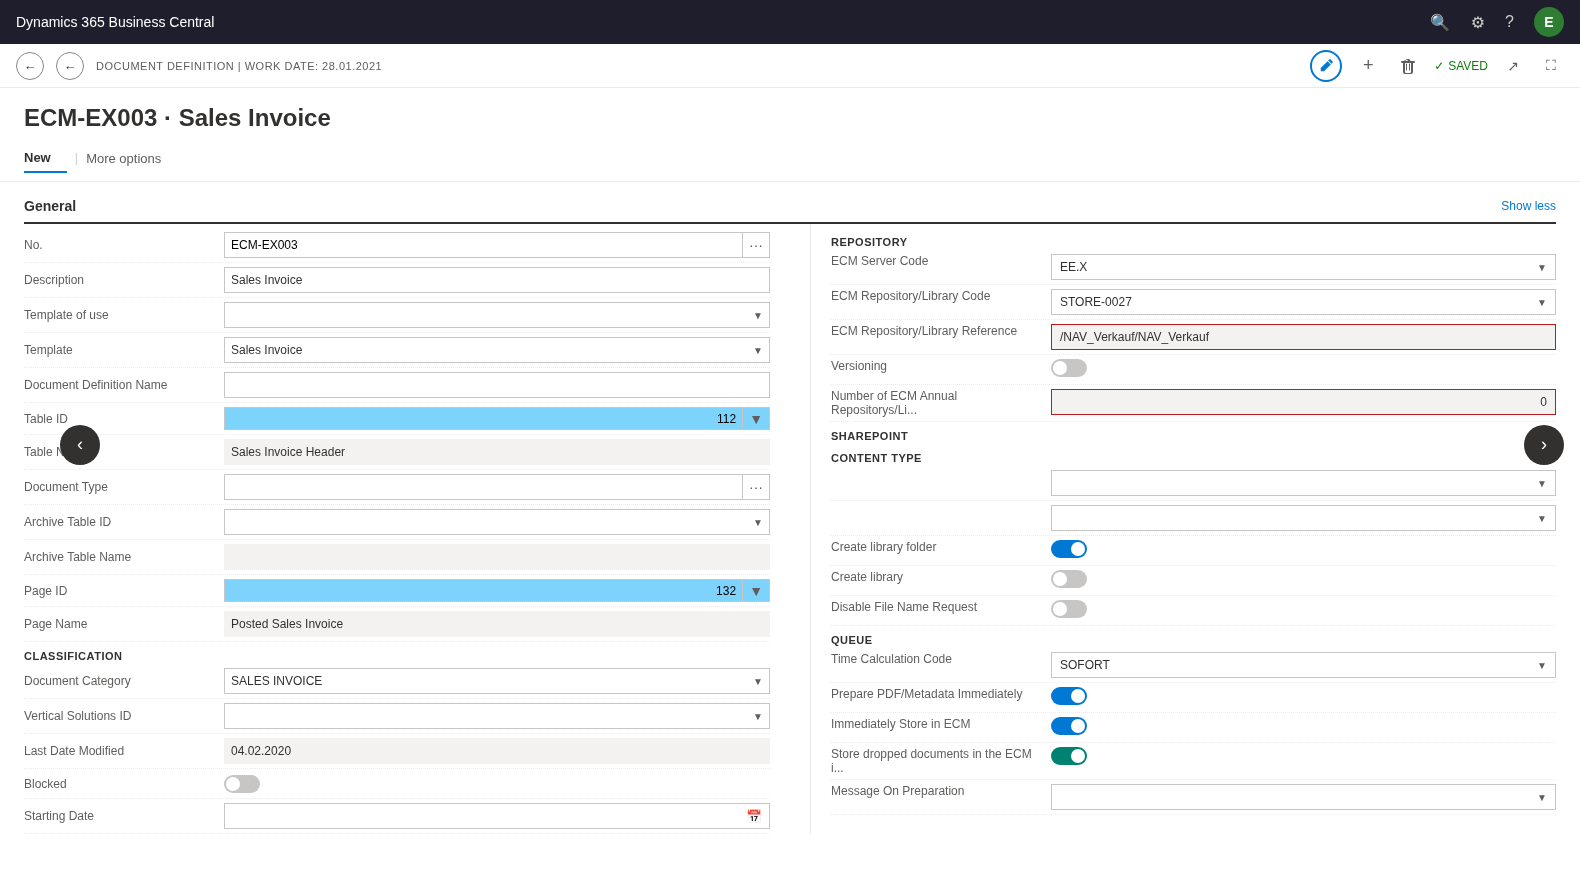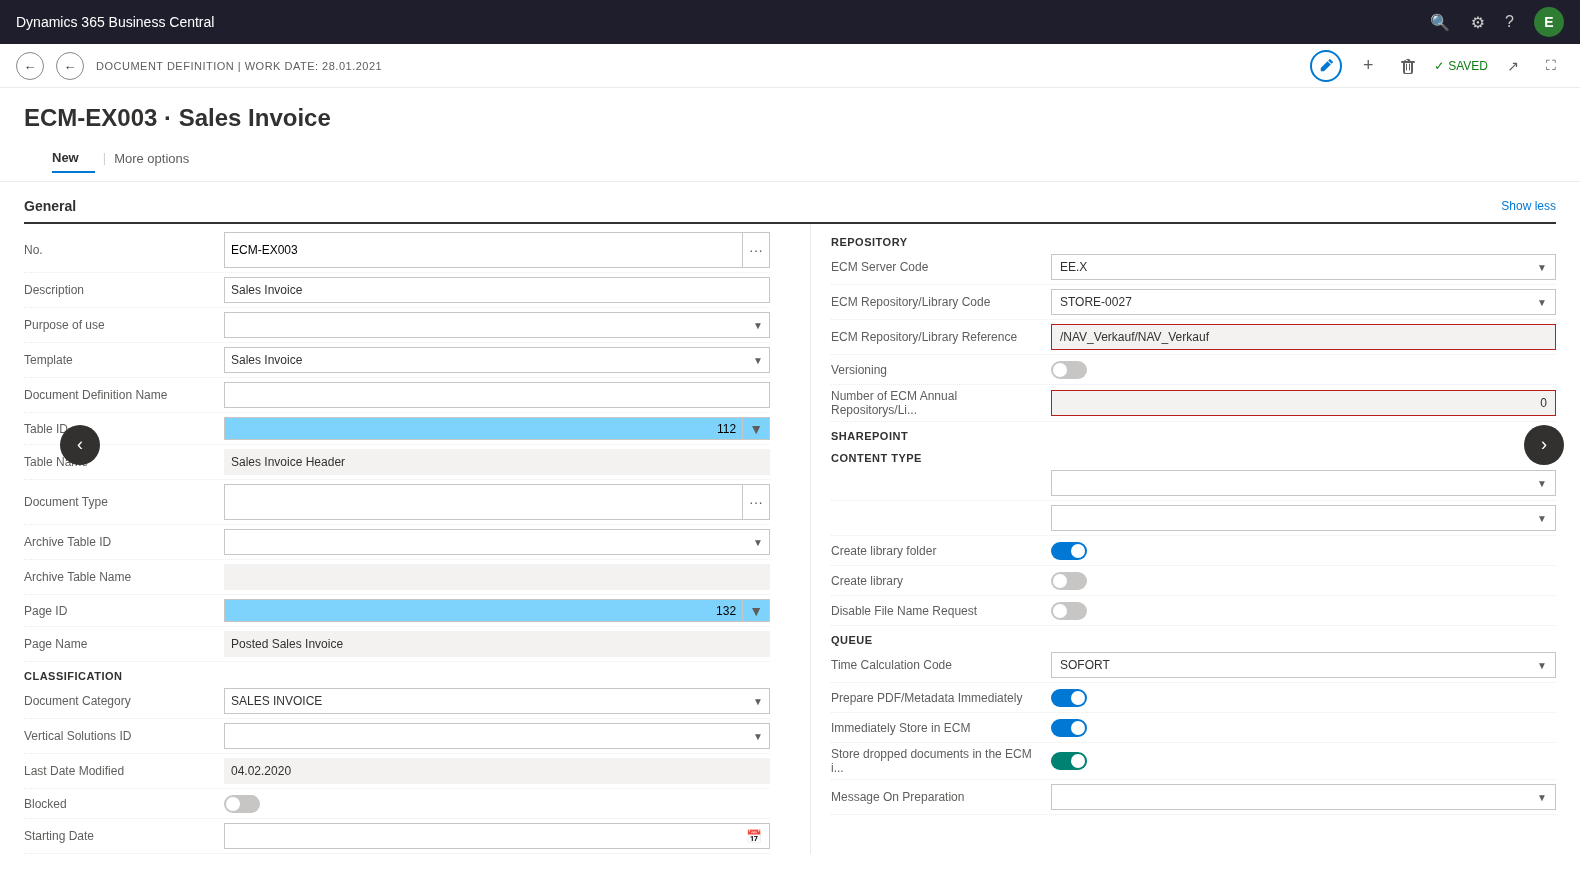--- a/index.html
+++ b/index.html
@@ -65,21 +65,21 @@
       width: 26px; height: 26px; display: flex; align-items: center; justify-content: center;
       cursor: pointer; color: #605e5c; font-size: 14px;
     }
 
     
     .doc-title-area {
       padding: 16px 24px 8px 24px;
       border-bottom: 1px solid #edebe9;
     }
     .doc-title { font-size: 24px; font-weight: 700; color: #323130; }
-    .doc-tabs { display: flex; gap: 0; margin-top: 12px; margin-left: 28px; }
+    .doc-tabs { display: flex; gap: 0; margin-top: 12px; }
     .doc-tab {
       padding: 6px 16px 6px 0; font-size: 13px; color: #605e5c; cursor: pointer;
       border: none; background: none;
     }
     .doc-tab.active { color: #323130; font-weight: 600; border-bottom: 2px solid #0078d4; }
     .tab-divider { color: #d2d0ce; margin: 0 8px; line-height: 28px; }
 
     
     .content-area {
       padding: 0 24px 24px 24px;
@@ -140,21 +140,21 @@
     .form-input.readonly {
       background: #f3f2f1;
       border-color: transparent;
       color: #323130;
     }
     .form-input-with-btn {
       display: flex;
       align-items: center;
       border: 1px solid #c8c6c4;
       background: white;
-      height: 36px;
+      height: 26px;
     }
     .form-input-with-btn input {
       flex: 1; border: none; padding: 3px 6px; font-size: 12px; background: transparent; outline: none;
     }
     .form-input-dots {
       padding: 0 6px; color: #605e5c; font-size: 14px; cursor: pointer; border-left: 1px solid #c8c6c4;
       display: flex; align-items: center; height: 100%;
     }
     .form-select-wrap {
       display: flex;
@@ -259,21 +259,21 @@
       border: 1px solid #b91c1c;
       padding: 3px 8px;
       font-size: 12px;
       color: #323130;
       height: 26px;
       width: 100%;
     }
 
     .right-col-form-field {
       display: flex;
-      align-items: center;
+      align-items: flex-start;
       padding: 4px 0;
       border-bottom: 1px dotted #edebe9;
       min-height: 30px;
     }
     .right-col-label {
       width: 220px; min-width: 200px; font-size: 12px; color: #605e5c; padding-right: 8px; flex-shrink: 0;
     }
     .right-col-value { flex: 1; }
   </style>
 </head>
@@ -352,21 +352,21 @@
         </div>
 
         <div class="form-field">
           <span class="form-label">Description</span>
           <div class="form-value">
             <input type="text" class="form-input" value="Sales Invoice" style="">
           </div>
         </div>
 
         <div class="form-field">
-          <span class="form-label">Purpose of use</span>
+          <span class="form-label">Template of use</span>
           <div class="form-value">
             <div class="form-select-wrap">
               <select><option value=""></option></select>
               <span class="form-select-arrow">▼</span>
             </div>
           </div>
         </div>
 
         <div class="form-field">
           <span class="form-label">Template</span>

